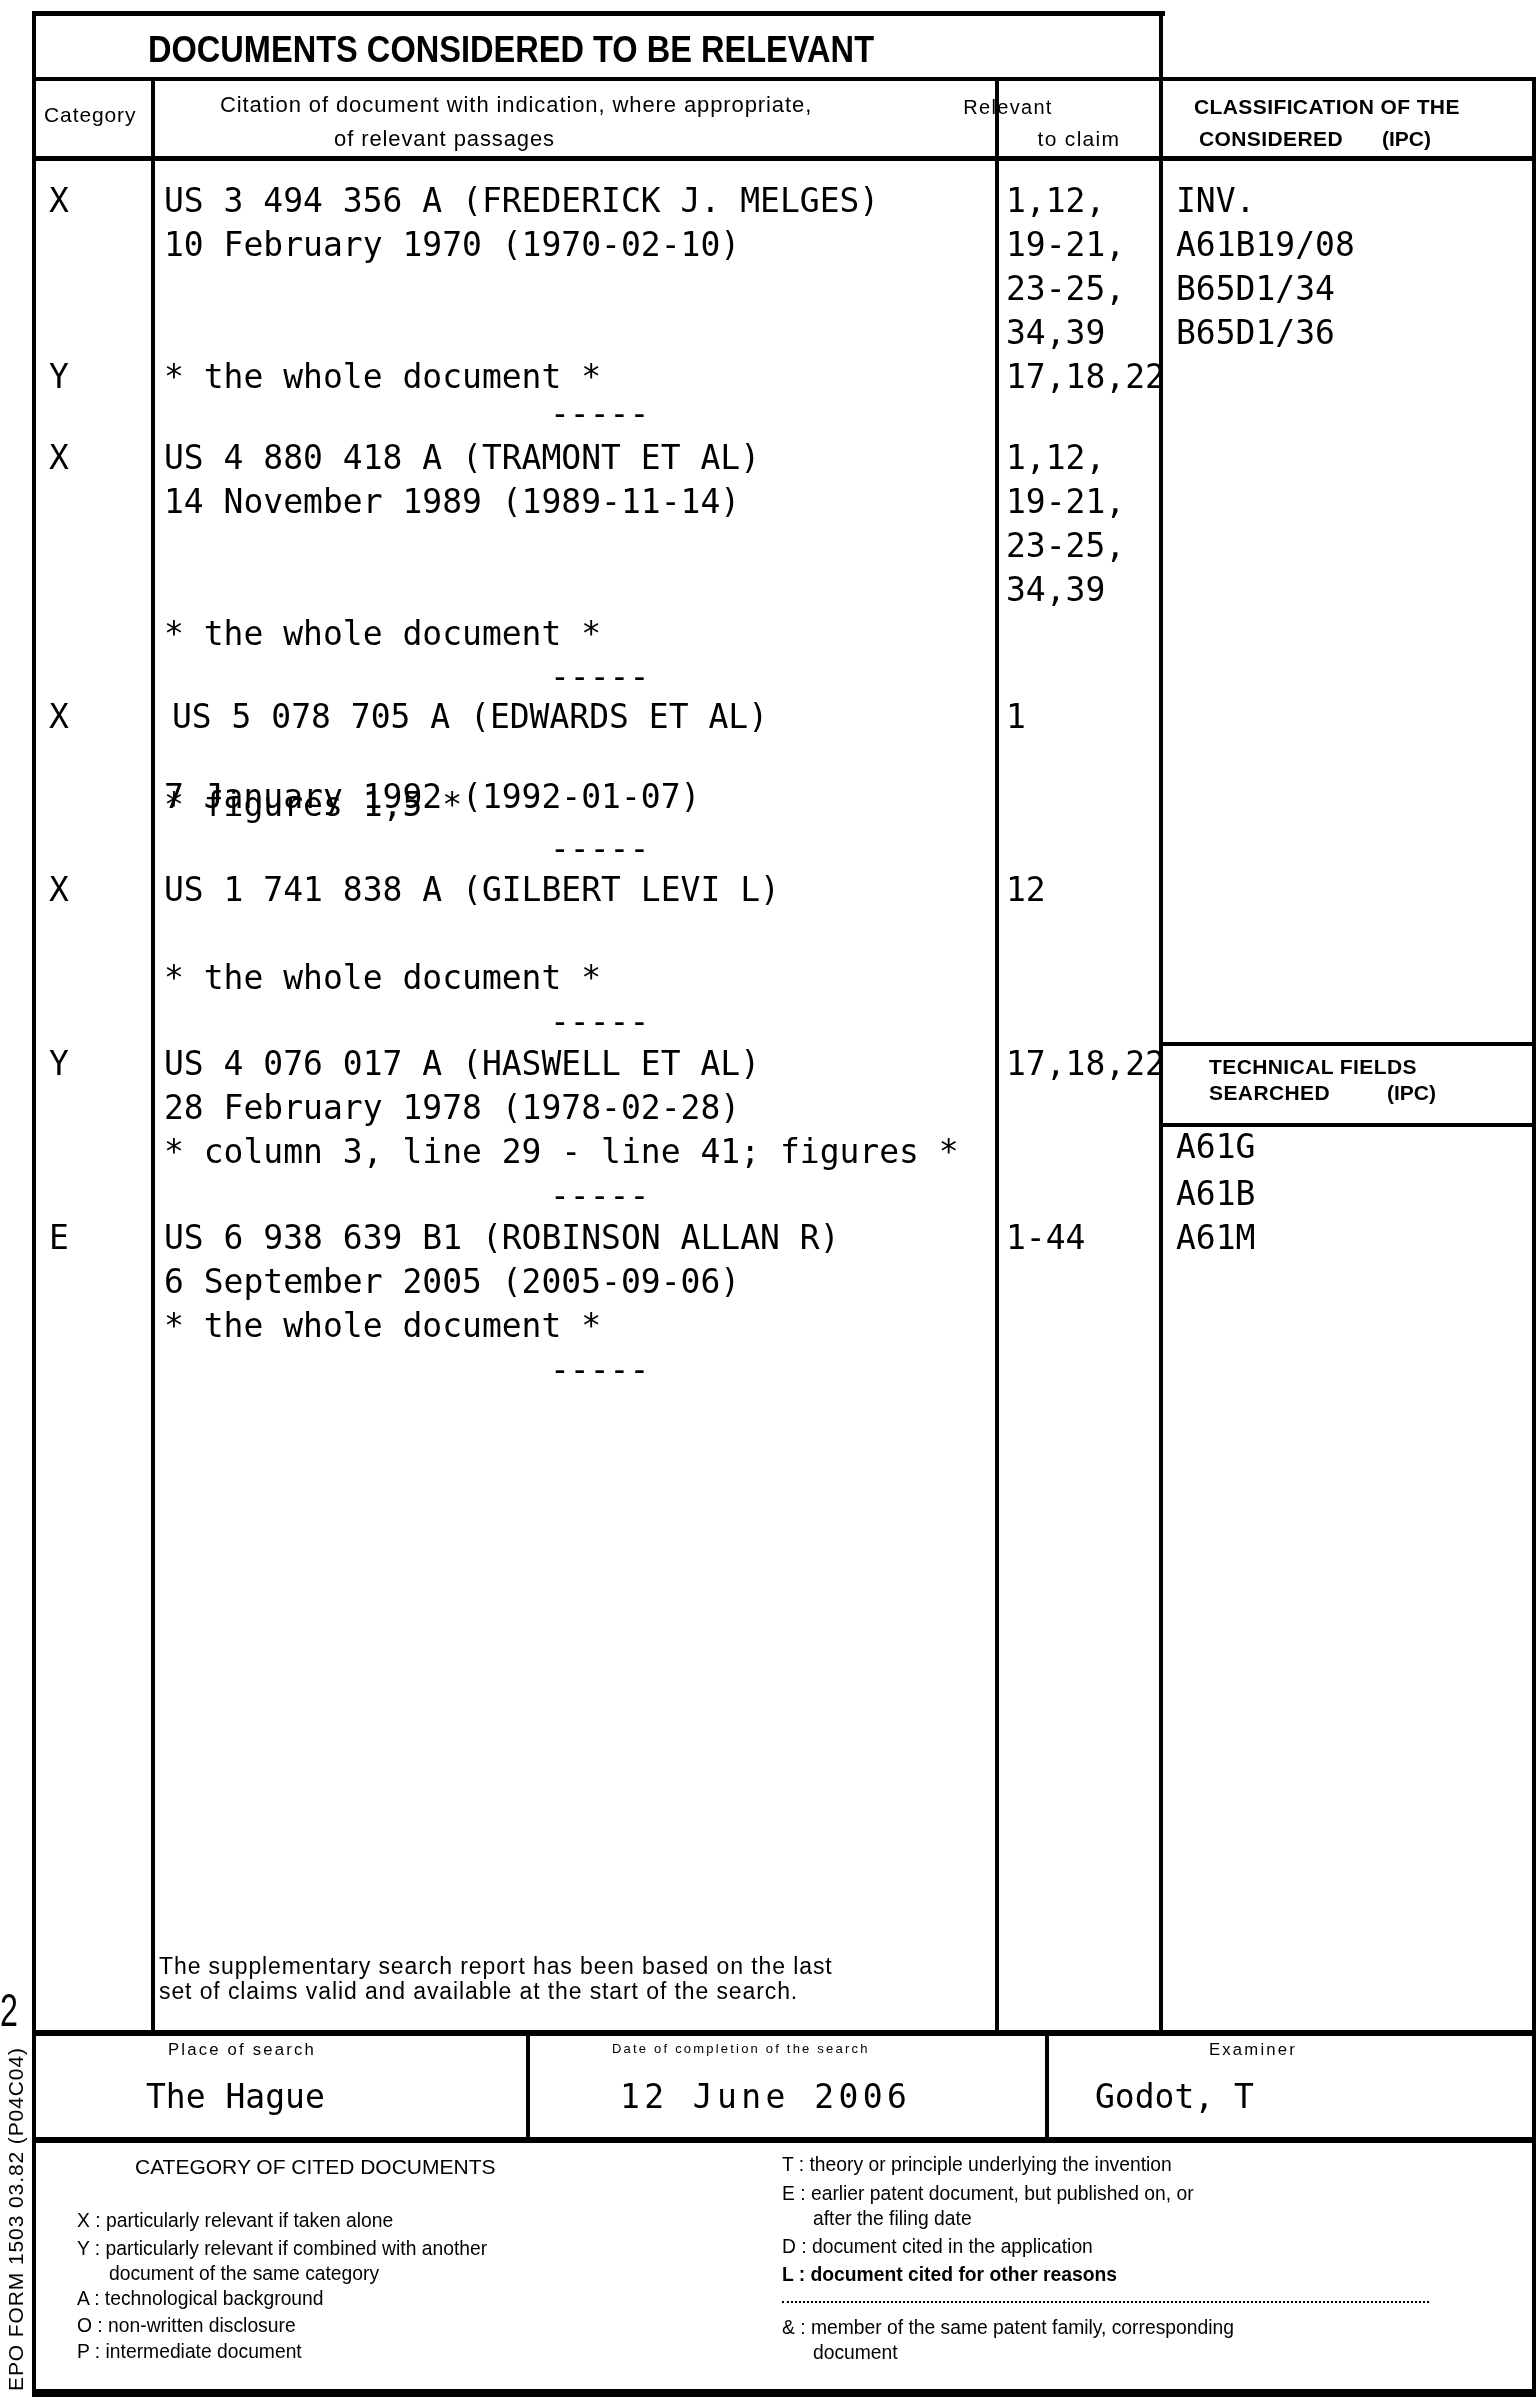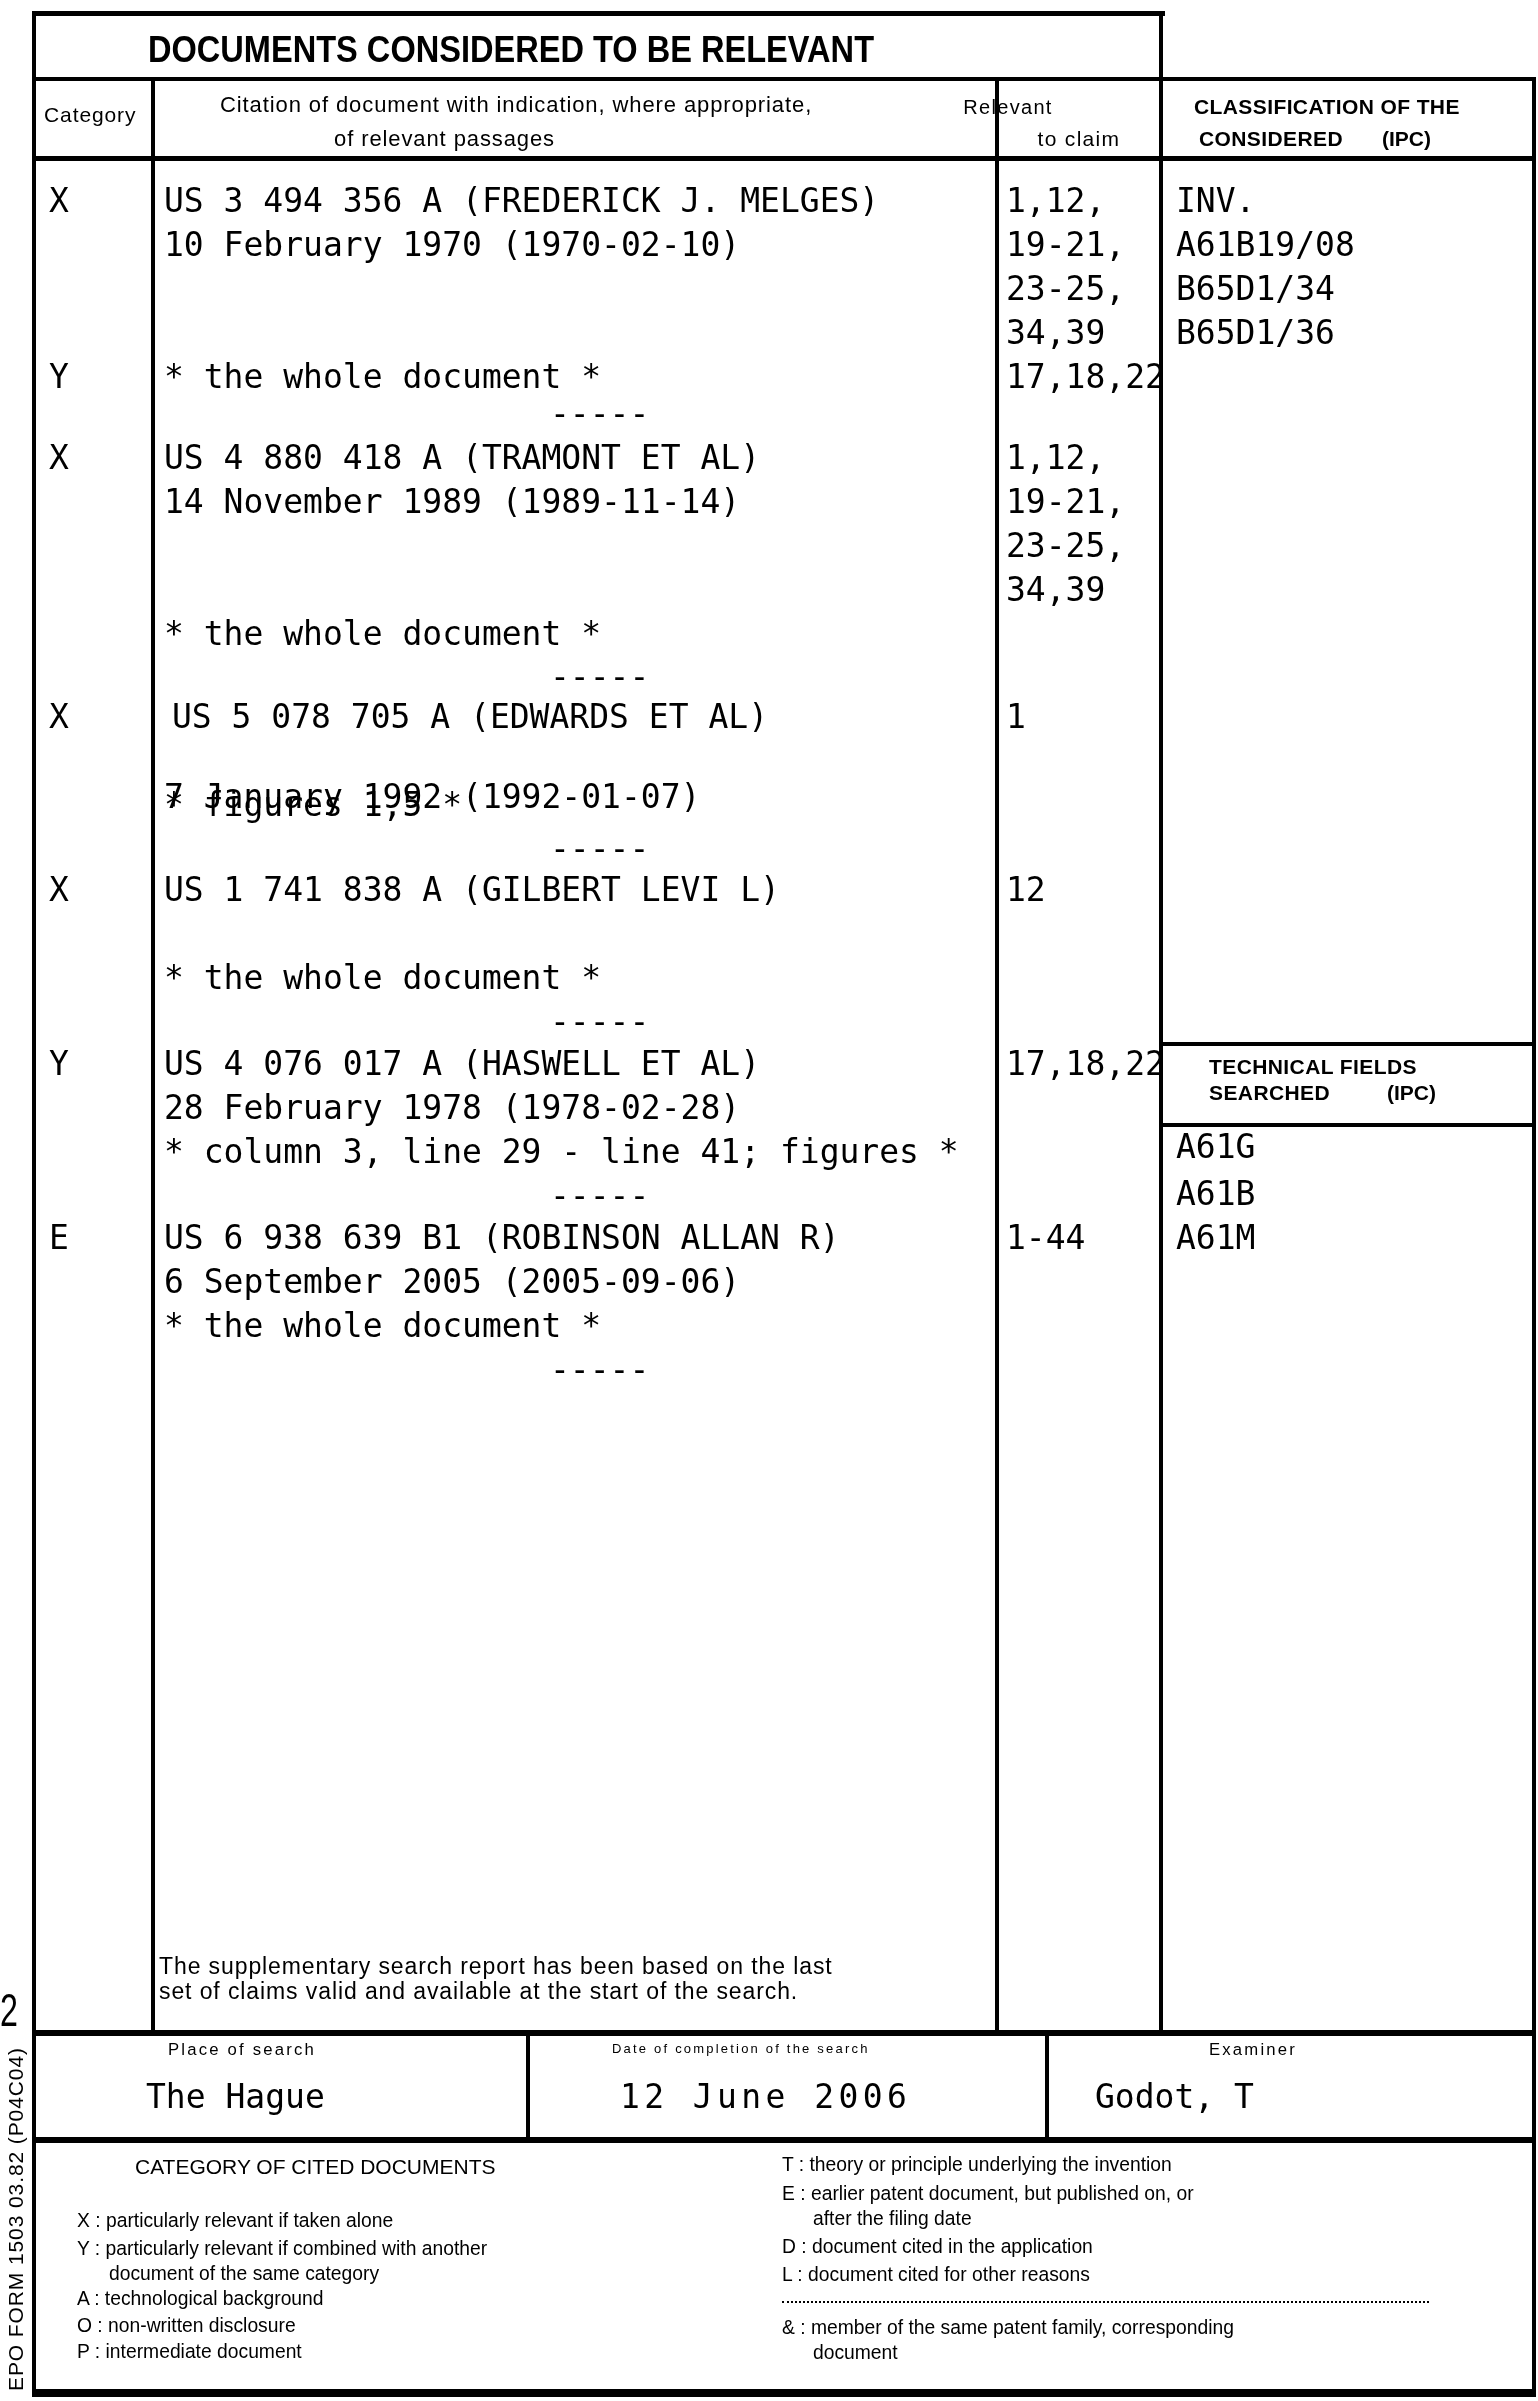--- a/index.html
+++ b/index.html
@@ -120,21 +120,21 @@
   <span class="abs s" style="left:77px;top:2211px;font-size:19.3px;">X : particularly relevant if taken alone</span>
   <span class="abs s" style="left:77px;top:2239px;font-size:19.3px;">Y : particularly relevant if combined with another</span>
   <span class="abs s" style="left:109px;top:2264px;font-size:19.3px;">document of the same category</span>
   <span class="abs s" style="left:77px;top:2289px;font-size:19.3px;">A : technological background</span>
   <span class="abs s" style="left:77px;top:2316px;font-size:19.3px;">O : non-written disclosure</span>
   <span class="abs s" style="left:77px;top:2342px;font-size:19.3px;">P : intermediate document</span>
   <span class="abs s" style="left:782px;top:2155px;font-size:19.3px;">T : theory or principle underlying the invention</span>
   <span class="abs s" style="left:782px;top:2184px;font-size:19.3px;">E : earlier patent document, but published on, or</span>
   <span class="abs s" style="left:813px;top:2209px;font-size:19.3px;">after the filing date</span>
   <span class="abs s" style="left:782px;top:2237px;font-size:19.3px;">D : document cited in the application</span>
-  <span class="abs s" style="left:782px;top:2265px;font-size:19.3px;">L : document cited for other reasons</span>
+  <span class="abs s" style="left:782px;top:2265px;font-size:19.3px;font-weight:bold;">L : document cited for other reasons</span>
   <div class="dotted" style="left:782px;top:2301px;width:647px;"></div>
   <span class="abs s" style="left:782px;top:2318px;font-size:19.3px;">&amp; : member of the same patent family, corresponding</span>
   <span class="abs s" style="left:813px;top:2343px;font-size:19.3px;">document</span>
 
   <span class="abs s" style="left:0px;top:1987px;font-size:46px;transform:scaleX(.7);transform-origin:left top;">2</span>
   <span class="abs s" style="left:5.3px;top:2391px;width:334px;height:24.6px;font-size:21px;letter-spacing:0.9px;transform:rotate(-90deg);transform-origin:0 0;">EPO FORM 1503 03.82 (P04C04)</span>
 
 </div>
 
 

